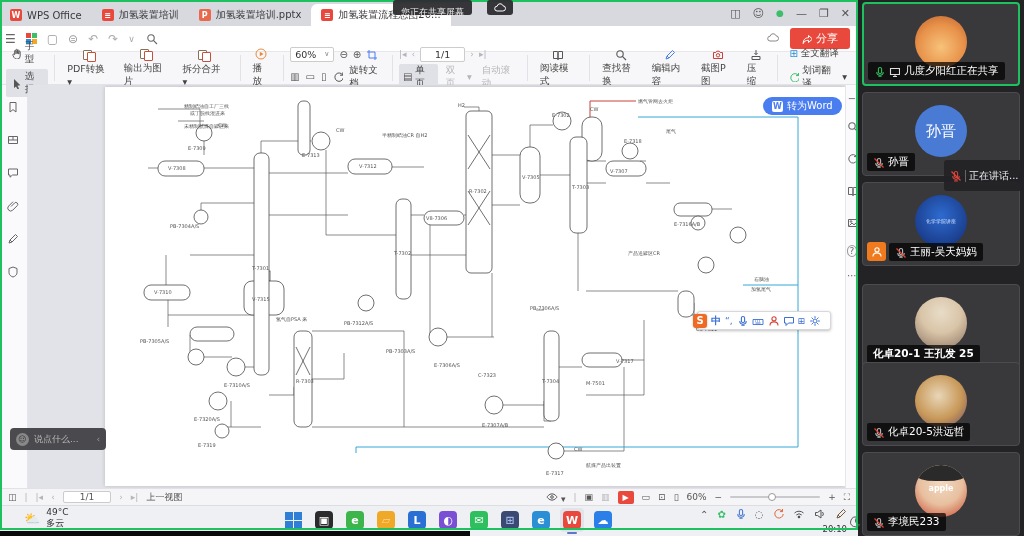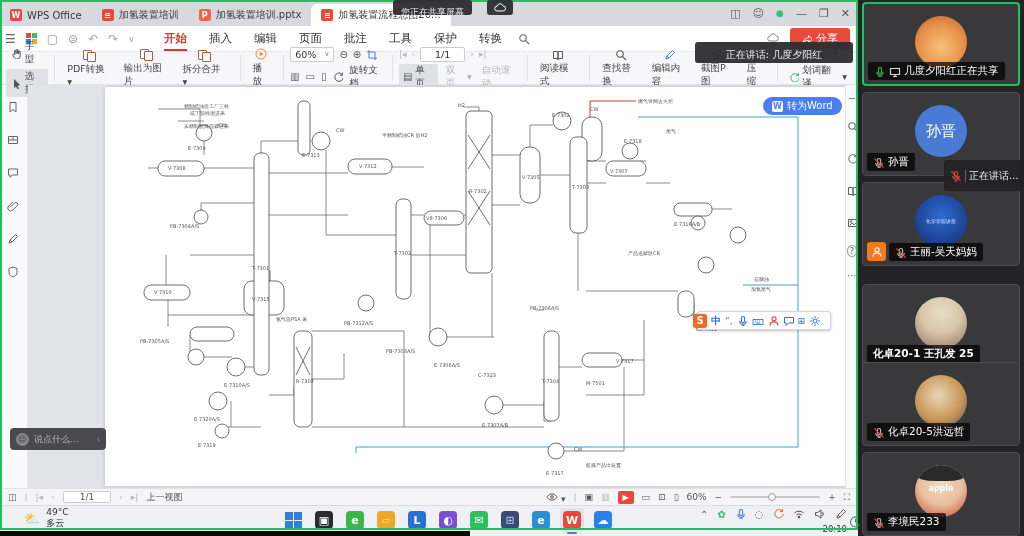--- a/index.html
+++ b/index.html
@@ -244,30 +244,20 @@
           <i style="background:#e8493c"></i>
           <i style="background:#3dbf6a"></i>
           <i style="background:#2a8fd4"></i>
           <i style="background:#f0a828"></i>
         </span>
       <span class="qbtn" style="color:#999">▢</span>
       <span class="qbtn" style="color:#999">⊜</span>
       <span class="qbtn" style="color:#aaa">↶</span>
       <span class="qbtn" style="color:#aaa">↷</span>
       <span class="qbtn" style="color:#aaa;font-size:9px">∨</span>
-      <div id="menus">
-          <span class="menu active">开始</span>
-          <span class="menu">插入</span>
-          <span class="menu">编辑</span>
-          <span class="menu">页面</span>
-          <span class="menu">批注</span>
-          <span class="menu">工具</span>
-          <span class="menu">保护</span>
-          <span class="menu">转换</span>
-        </div>
       <svg class="ic" width="12" height="12" style="margin-left:6px">
           <use href="#sy-search" stroke="#666"></use>
         </svg>
       <span style="margin-left:auto;margin-right:8px;display:flex;gap:10px;align-items:center">
         <svg class="ic" width="13" height="13">
             <use href="#sy-cloud" stroke="#888"></use>
           </svg>
         <span id="share-btn">
           <svg class="ic" width="10" height="10">
               <use href="#sy-share" stroke="#fff"></use>
@@ -627,29 +617,20 @@
     <svg class="ic" width="10" height="10">
         <use href="#sy-signal" stroke="#2fbf5f"></use>
       </svg>
     <span>您正在共享屏幕</span>
   </div>
   <div id="toast-cloud" class="abs">
     <svg class="ic" width="13" height="12">
         <use href="#sy-cloud" stroke="#fff"></use>
       </svg>
   </div>
-  <div id="toast-speak" class="toast abs">
-    <svg class="ic" width="11" height="11">
-        <use href="#sy-mic" stroke="#ddd"></use>
-      </svg>
-    <span>正在讲话: 几度夕阳红</span>
-    <svg class="ic" width="11" height="11" style="margin-left:auto;opacity:.5">
-        <use href="#sy-speaker" stroke="#ddd"></use>
-      </svg>
-  </div>
   <div id="toast-tile" class="abs">
     <svg class="ic" width="12" height="12">
         <use href="#sy-mic" stroke="#d4453a"></use>
         <use href="#sy-slash"></use>
       </svg>
     <span class="tdiv"></span>
     <span>正在讲话...</span>
   </div>
 
   <div id="meet" class="abs">

